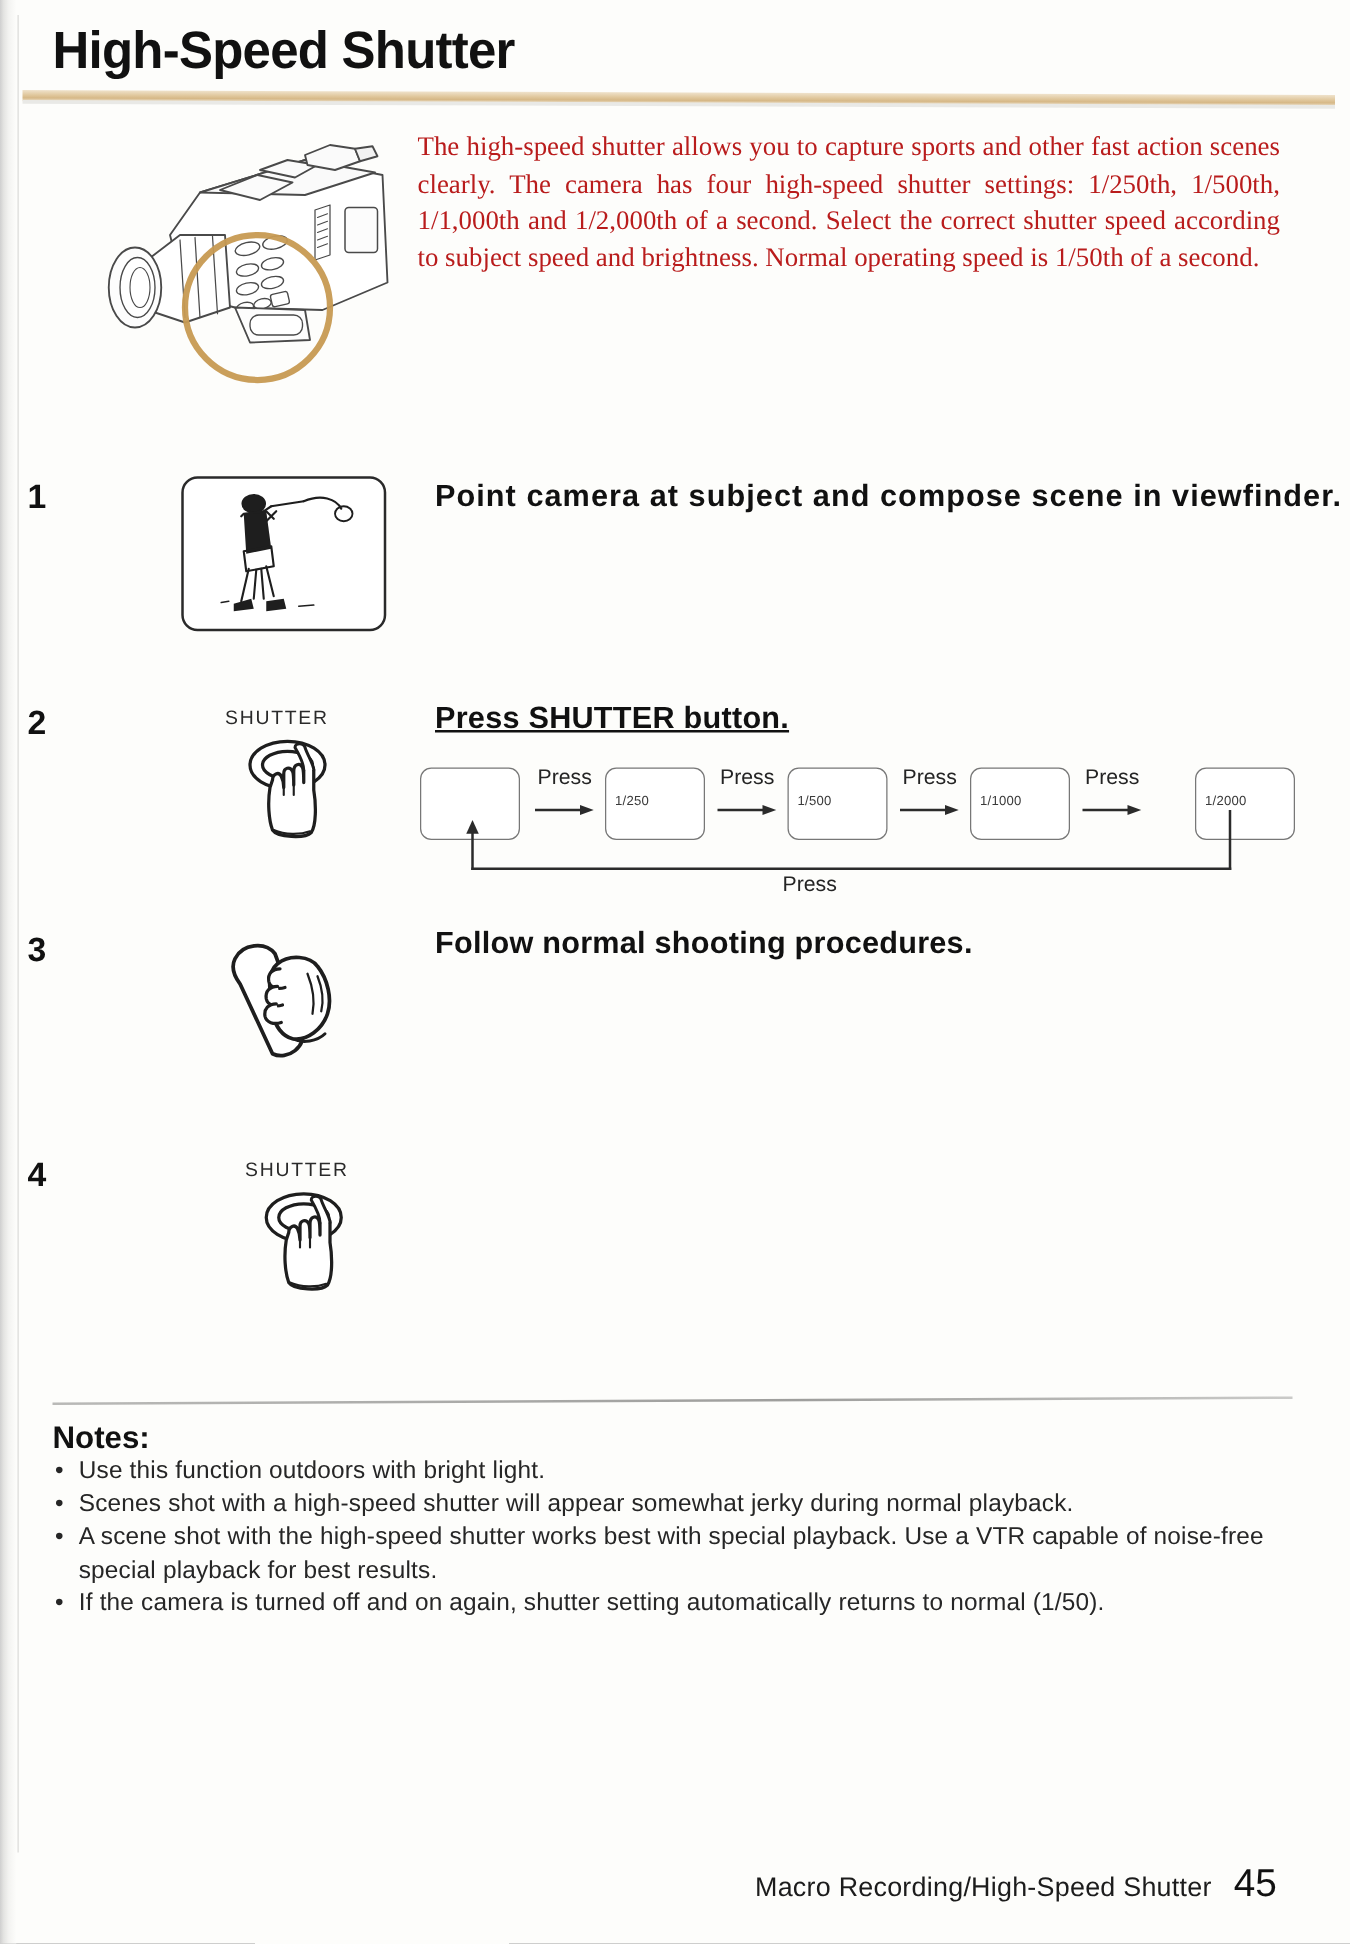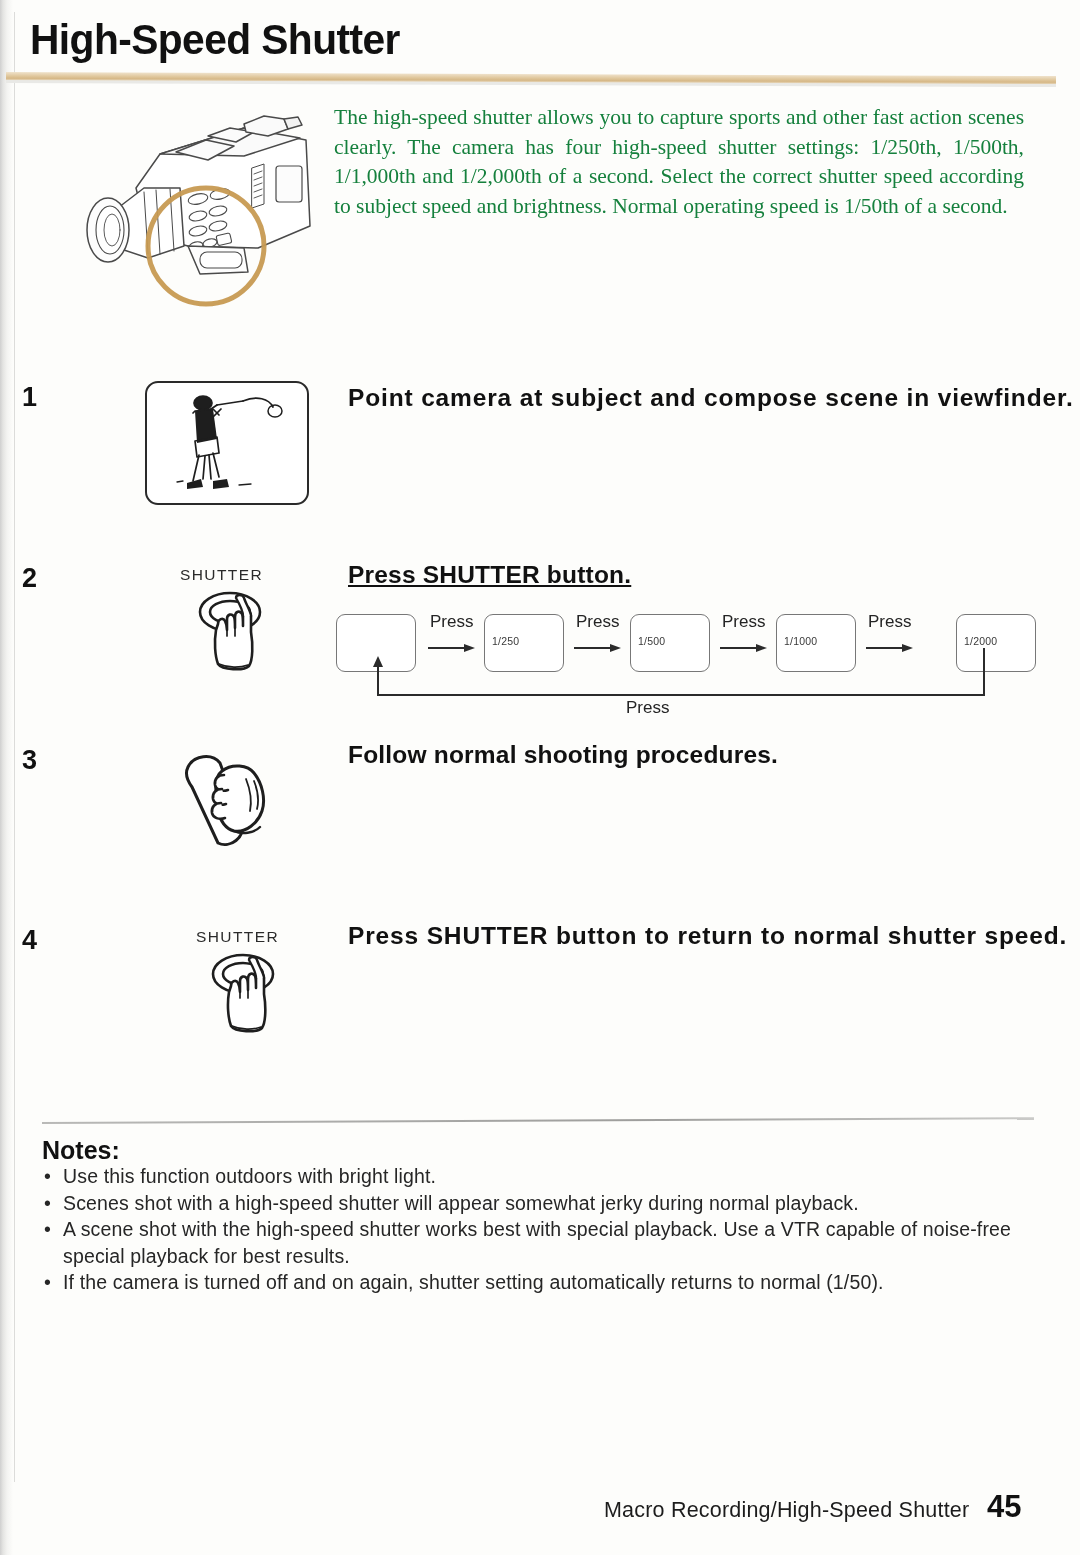--- a/index.html
+++ b/index.html
@@ -28,21 +28,21 @@
   .page-edge-hair {
     position: absolute;
     left: 14px; top: 12px;
     width: 1px; height: 1470px;
     background: #dcdcda;
   }
 
   
   .header {
     position: absolute;
-    left: 6px; top: 10px;
+    left: 18px; top: 10px;
     width: 1040px; height: 78px;
   }
   .header-title {
     position: absolute;
     left: 24px; top: 6px;
     font-size: 42px;
     font-weight: bold;
     letter-spacing: -0.6px;
     font-family: "Liberation Sans Narrow", "Liberation Sans", sans-serif;
     transform: scaleX(0.97);
@@ -75,21 +75,21 @@
     width: 280px; height: 215px;
   }
   .intro-text {
     position: absolute;
     left: 334px; top: 103px;
     width: 690px;
     font-family: "Liberation Serif", serif;
     font-size: 21.5px;
     line-height: 29.5px;
     text-align: justify;
-    color: #15803d;
+    color: #b91c1c;
   }
   .step-num {
     position: absolute;
     left: 22px;
     font-size: 27px;
     font-weight: bold;
     color: #111;
   }
   .step-art {
     position: absolute;
@@ -247,21 +247,21 @@
     position: absolute;
     left: 604px; top: 1498px;
     font-size: 21.5px;
     color: #1c1c1c;
     letter-spacing: 0.2px;
   }
   .footer-page {
     position: absolute;
     left: 987px; top: 1489px;
     font-size: 31px;
-    font-weight: bold;
+    font-weight: normal;
     color: #111;
   }
 
   svg { display: block; }
 </style>
 </head>
 <body>
 
 <div class="page">
 
@@ -483,21 +483,20 @@
                  C49 37 49 33 48 31 C46 27 41 28 41 33 L41 44
                  C41 40 40 37 39 35 C37 31 32 33 32 38 Z"></path>
         <path d="M57 30 C57 24 50 12 50 12 C50 8 57 8 58 12 C60 18 65 26 65 30" stroke-width="2.4"></path>
         <path d="M41 44 L41 50" stroke-width="1.7"></path>
         <path d="M49 42 L49 50" stroke-width="1.7"></path>
         <path d="M33 78 C42 82 54 82 62 79" stroke-width="1.7" fill="none"></path>
       </g>
     </svg>
   </div>
 
-  <div class="step-head wide" style="left:336px; top:922px;">Press SHUTTER button to return to normal shutter speed.</div>
 
   <div class="notes-rule"></div>
   <div class="notes-title">Notes:</div>
 
   <div class="notes-list">
     <div class="note-item">
       <span class="bullet">•</span>
       <span>Use this function outdoors with bright light.</span>
     </div>
     <div class="note-item">

